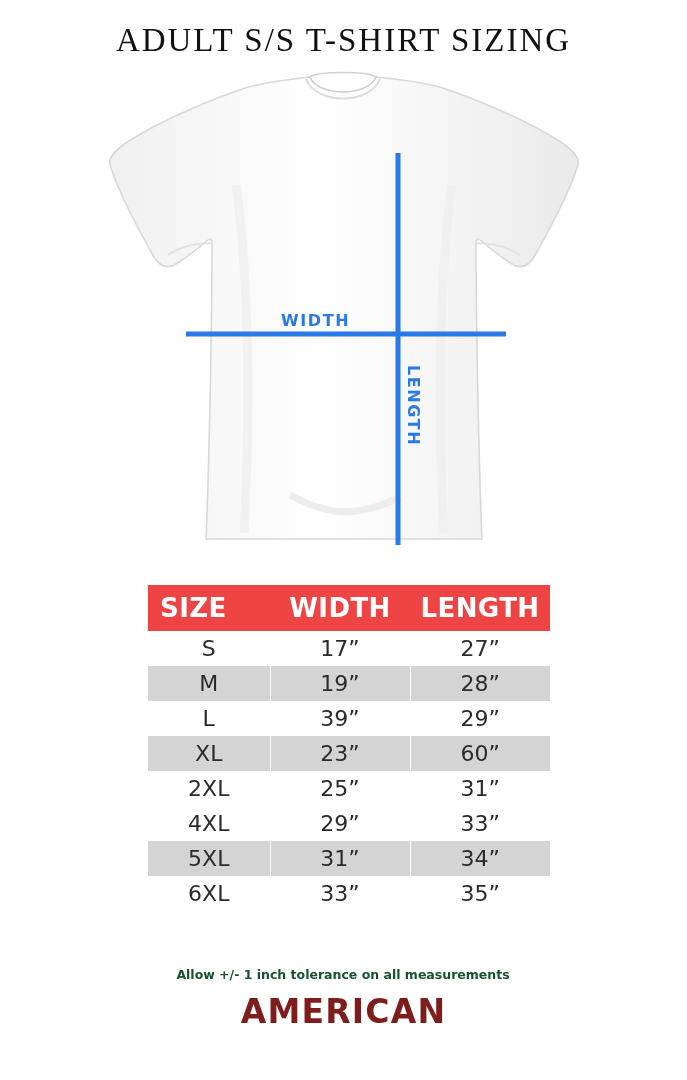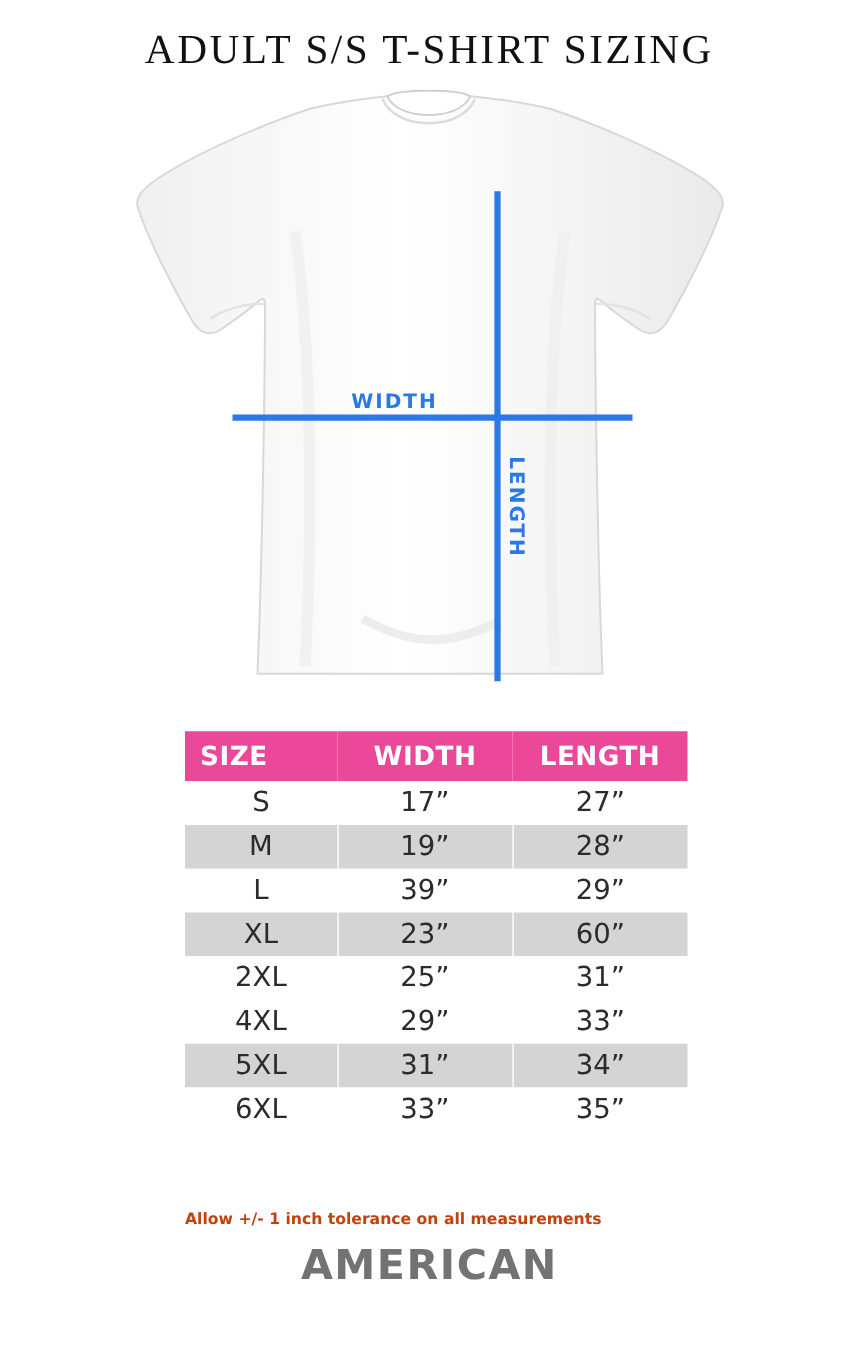--- a/index.html
+++ b/index.html
@@ -72,23 +72,23 @@
     left: 148px;
     top: 585px;
     width: 390px;
   }
   table.size-table {
     border-collapse: collapse;
     width: 390px;
     table-layout: fixed;
   }
   table.size-table th {
-    background: #ec4899;
+    background: #ef4444;
     color: #ffffff;
-    font-size: 21px;
+    font-size: 26px;
     font-weight: bold;
     padding: 8px 0 8px 0;
     letter-spacing: 0.4px;
     font-family: "DejaVu Sans", sans-serif;
   }
   table.size-table th.col-size {
     text-align: left;
     padding-left: 12px;
     width: 110px;
   }
@@ -105,39 +105,40 @@
   }
   table.size-table td:last-child { border-right: none; }
   table.size-table tr.odd td { background: #ffffff; }
   table.size-table tr.even td { background: #d4d4d4; }
 
   .tolerance {
     position: absolute;
     left: 0;
     top: 382px;
     width: 390px;
-    color: #c2410c;
+    text-align: center;
+    color: #14532d;
     font-size: 12.5px;
     font-weight: bold;
     font-family: "DejaVu Sans", sans-serif;
   }
 
   
   .brand {
     position: absolute;
     left: 0;
     top: 992px;
     width: 687px;
     text-align: center;
   }
   .brand-main {
     font-size: 33px;
     font-weight: bold;
     letter-spacing: 1.2px;
-    color: #737373;
+    color: #7f1d1d;
     font-family: "DejaVu Sans", sans-serif;
   }
   .brand-sub {
     font-size: 15px;
     letter-spacing: 6.5px;
     color: #111111;
     margin-top: 3px;
     font-family: "DejaVu Sans", sans-serif;
   }
 </style>

